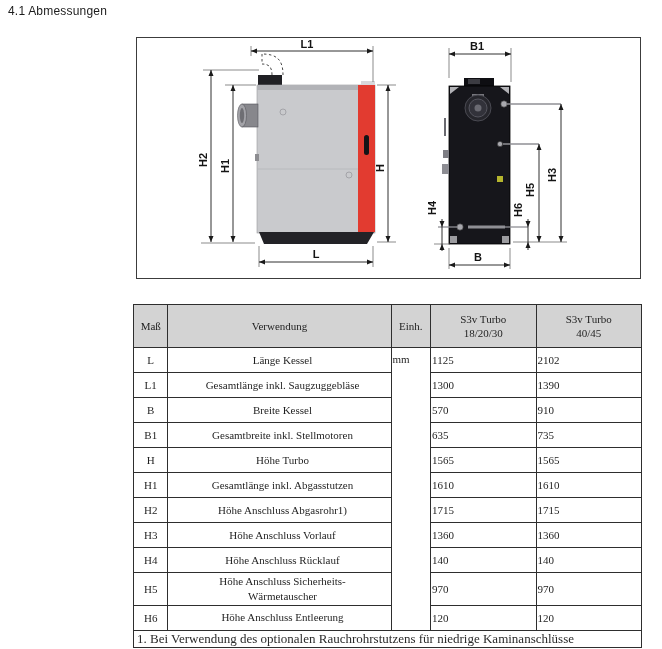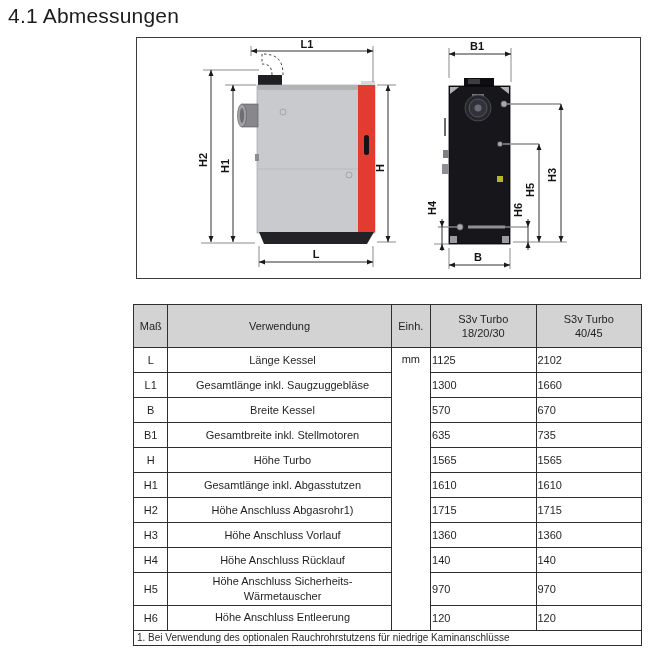--- a/index.html
+++ b/index.html
@@ -1,31 +1,31 @@
 <!DOCTYPE html>
 <html><head>
 <meta charset="utf-8">
 <style>
   html,body{margin:0;padding:0;background:#ffffff;}
   .page{position:relative;width:662px;height:649px;background:#ffffff;
         font-family:"Liberation Sans",sans-serif;overflow:hidden;}
-  .title{position:absolute;left:8px;top:4px;font-size:21px;color:#1c1c1c;letter-spacing:0.2px;}
+  .title{position:absolute;left:8px;top:4px;font-size:12px;color:#1c1c1c;letter-spacing:0.2px;}
   .diagram-box{position:absolute;left:136px;top:37px;width:503px;height:240px;
                border:1px solid #3c3c3c;background:#ffffff;}
   .dim-table{position:absolute;left:133px;top:304px;border-collapse:collapse;
-             width:509px;font-size:11px;color:#1f1f1f;table-layout:fixed;}
+             width:509px;font-size:11px;color:#1f1f1f;table-layout:fixed;font-family:Liberation Serif, serif;}
   .dim-table th,.dim-table td{border:1px solid #2e2e2e;overflow:hidden;}
   .dim-table th{background:#d3d3d3;font-weight:normal;height:40px;text-align:center;
                 white-space:pre-line;line-height:1.3;}
   .col-mass{width:34px;text-align:center;}
   .col-name{width:220px;text-align:center;padding-left:7px;white-space:pre-line;line-height:1.35;}
-  .col-unit{width:39px;text-align:center;vertical-align:top;padding-top:5px;margin-top:28px;}
+  .col-unit{width:39px;text-align:left;vertical-align:top;padding-top:5px;margin-top:28px;}
   .col-v{width:104px;text-align:left;}
   .dim-table td{height:22px;}
-  .footnote-cell{font-size:10px;color:#2a2a2a;height:12px !important;
+  .footnote-cell{font-size:13px;color:#2a2a2a;height:12px !important;
                  padding:1px 3px;text-align:left;line-height:1.1;}
   svg text{font-family:"Liberation Sans",sans-serif;font-size:11px;font-weight:bold;fill:#141414;}
   .dimline{stroke:#1a1a1a;stroke-width:0.9;fill:none;}
   .extline{stroke:#5a5a5a;stroke-width:0.7;fill:none;}
   .leader{stroke:#8f8f95;stroke-width:1.3;fill:none;}
   .arrow{fill:#1a1a1a;stroke:none;}
   .dashed{stroke:#4a4a4a;stroke-width:1;fill:none;stroke-dasharray:2.5,2.5;}
 </style>
 </head>
 <body>
@@ -190,27 +190,27 @@
         <td class="col-mass">L</td>
         <td class="col-name">Länge Kessel</td>
         <td class="col-unit" rowspan="11">mm</td>
         <td class="col-v">1125</td>
         <td class="col-v">2102</td>
       </tr>
       <tr>
         <td class="col-mass">L1</td>
         <td class="col-name">Gesamtlänge inkl. Saugzuggebläse</td>
         <td class="col-v">1300</td>
-        <td class="col-v">1660</td>
+        <td class="col-v">1390</td>
       </tr>
       <tr>
         <td class="col-mass">B</td>
         <td class="col-name">Breite Kessel</td>
         <td class="col-v">570</td>
-        <td class="col-v">670</td>
+        <td class="col-v">910</td>
       </tr>
       <tr>
         <td class="col-mass">B1</td>
         <td class="col-name">Gesamtbreite inkl. Stellmotoren</td>
         <td class="col-v">635</td>
         <td class="col-v">735</td>
       </tr>
       <tr>
         <td class="col-mass">H</td>
         <td class="col-name">Höhe Turbo</td>

